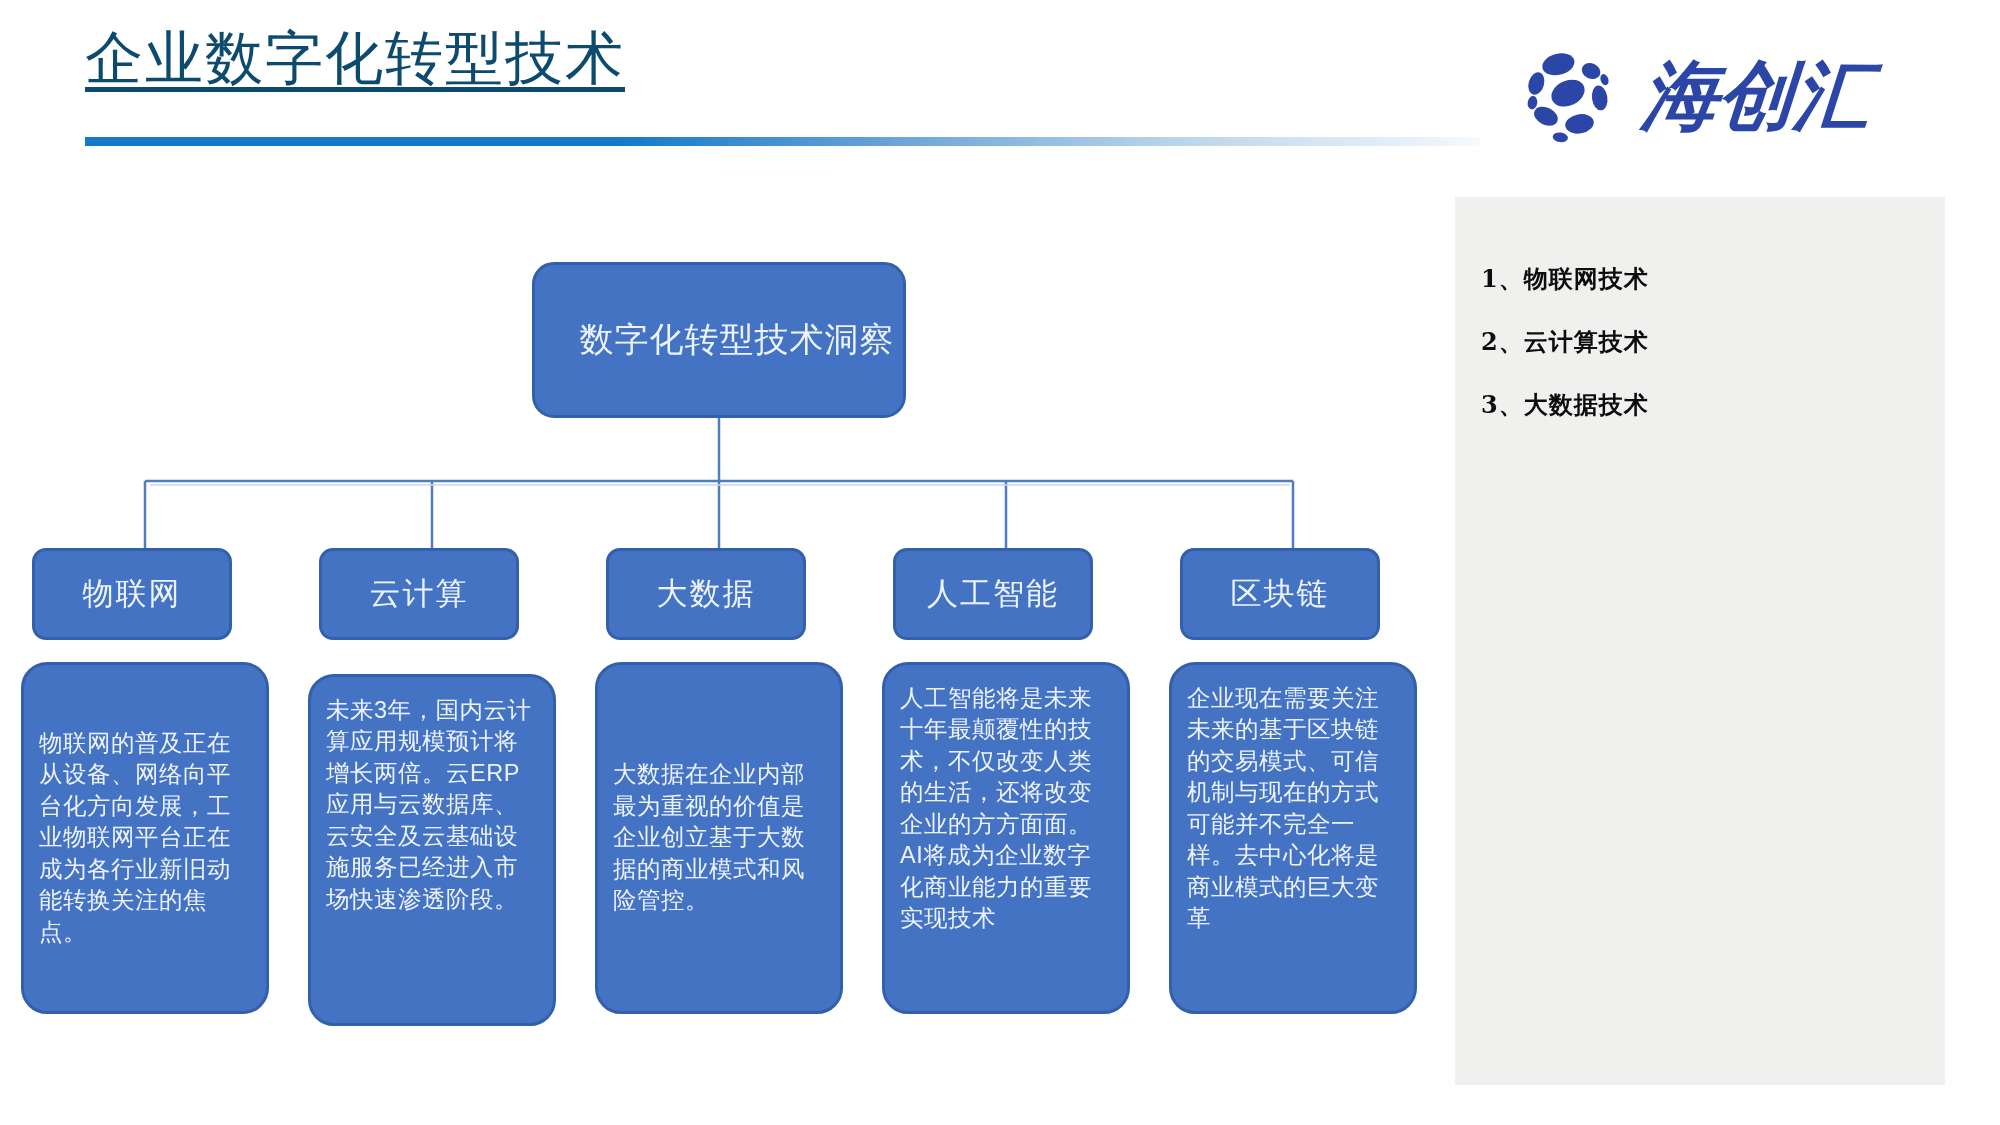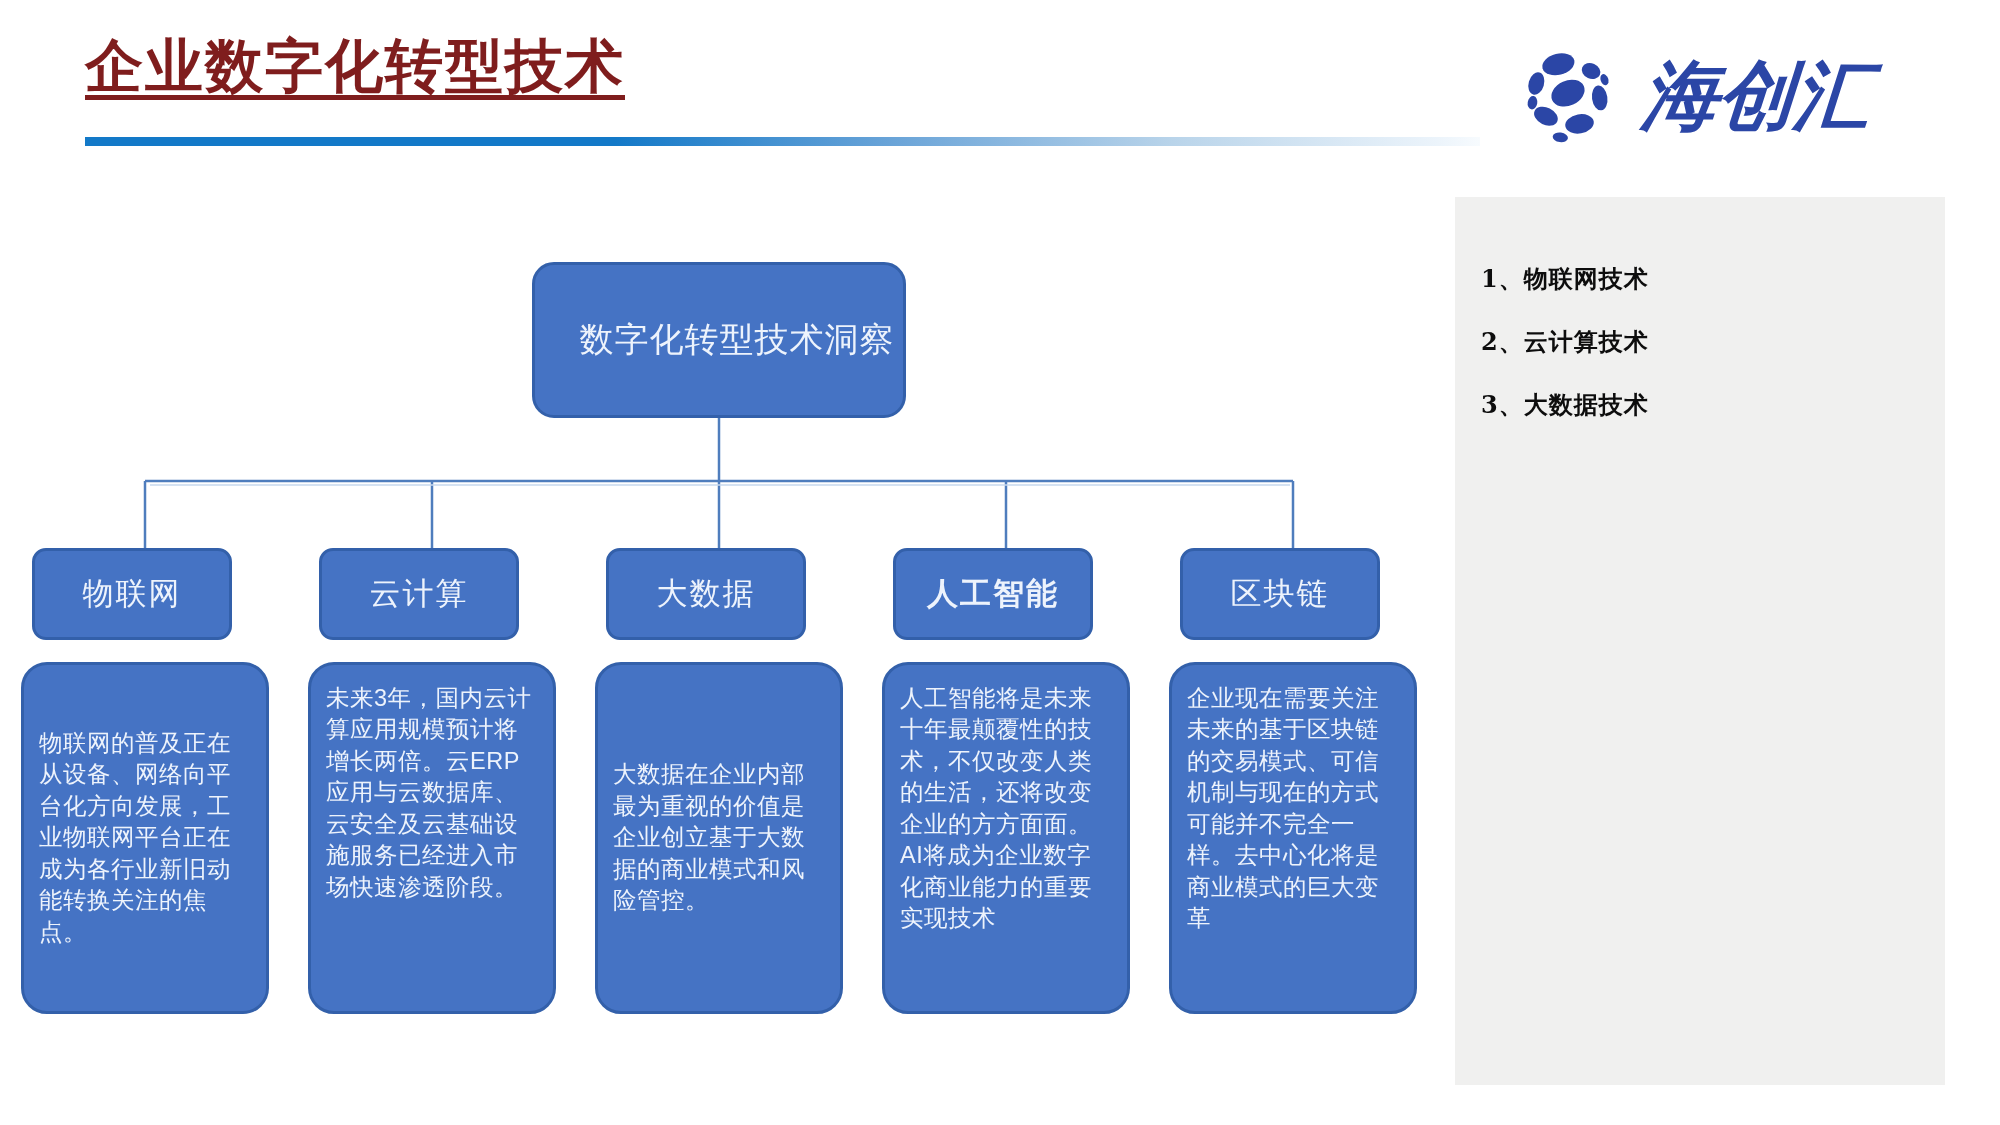--- a/index.html
+++ b/index.html
@@ -9,25 +9,25 @@
     width: 2000px;
     height: 1125px;
     background: #ffffff;
     overflow: hidden;
   }
 
   
   .page-title {
     position: absolute;
     left: 85px;
-    top: 28px;
+    top: 20px;
     font-size: 58px;
-    font-weight: 700;
+    font-weight: 400;
     letter-spacing: 2px;
-    color: #7f1d1d;
+    color: #0c4a6e;
     text-decoration: underline;
     text-decoration-thickness: 5px;
     text-underline-offset: 9px;
     font-family: "Liberation Sans", sans-serif;
   }
   .title-rule {
     position: absolute;
     left: 85px;
     top: 137px;
     width: 1395px;
@@ -126,23 +126,23 @@
     font-size: 23.5px;
     line-height: 1.34;
     padding: 18px 15px;
     align-items: flex-start;
     justify-content: flex-start;
     text-align: left;
     letter-spacing: 0.5px;
   }
   .desc-node.v-center { align-items: center; }
   .c1 .label-node { left: 32px; }   .c1 .desc-node { left: 21px; }
-  .c2 .label-node { left: 319px; }  .c2 .desc-node { left: 308px; }
+  .c2 .label-node { left: 319px; }  .c2 .desc-node { left: 308px; margin-top: 12px; }
   .c3 .label-node { left: 606px; }  .c3 .desc-node { left: 595px; }
-  .c4 .label-node { left: 893px; font-weight: bold; }  .c4 .desc-node { left: 882px; }
+  .c4 .label-node { left: 893px; }  .c4 .desc-node { left: 882px; }
   .c5 .label-node { left: 1180px; } .c5 .desc-node { left: 1169px; }
 </style>
 </head>
 <body>
 
 <div class="stage">
 
   <div class="page-title">企业数字化转型技术</div>
   <div class="title-rule"></div>
 

